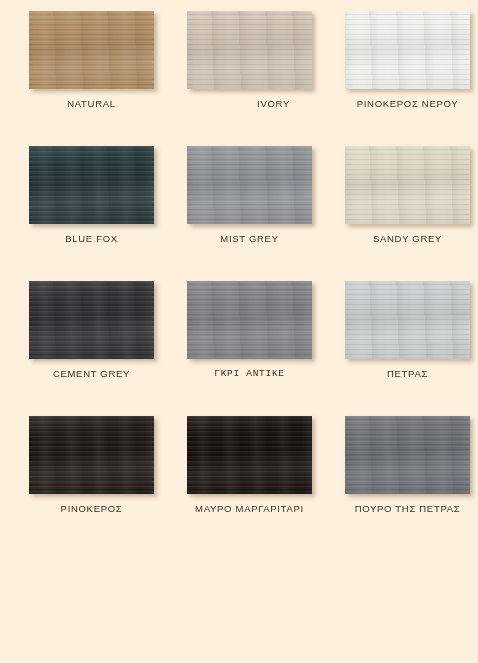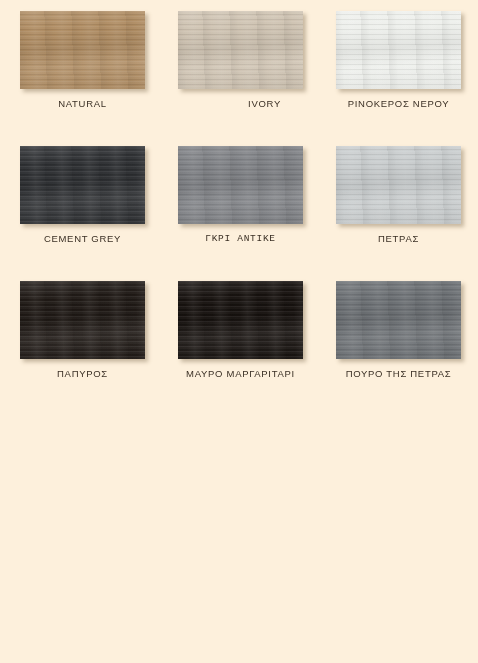--- a/index.html
+++ b/index.html
@@ -15,20 +15,21 @@
   }
 
   .palette {
     width: 478px;
     height: 663px;
     box-sizing: border-box;
     padding: 11px 0 0 0;
     display: flex;
     flex-direction: column;
     background: #fdf0dc;
+    align-items: flex-end;
   }
 
   .swatch-row {
     display: flex;
     justify-content: flex-start;
     height: 135px;
     flex: 0 0 135px;
   }
 
   .swatch-cell {
@@ -136,20 +137,40 @@
       <div class="chip-label" style="color: rgb(58, 47, 36); padding-left: 48px;">IVORY</div>
     </div>
     <div class="swatch-cell">
       <div class="chip-wrap">
         <div class="chip" style="background-color: rgb(238, 240, 236);"></div>
       </div>
       <div class="chip-label" style="color: rgb(58, 47, 36);">ΡΙΝΟΚΕΡΟΣ ΝΕΡΟΥ</div>
     </div>
   </div>
 
+  <div class="swatch-row">
+    <div class="swatch-cell">
+      <div class="chip-wrap">
+        <div class="chip" style="background-color: rgb(38, 56, 58);"></div>
+      </div>
+      <div class="chip-label" style="color: rgb(58, 47, 36);">BLUE FOX</div>
+    </div>
+    <div class="swatch-cell">
+      <div class="chip-wrap">
+        <div class="chip" style="background-color: rgb(142, 146, 150);"></div>
+      </div>
+      <div class="chip-label" style="color: rgb(58, 47, 36);">MIST GREY</div>
+    </div>
+    <div class="swatch-cell">
+      <div class="chip-wrap">
+        <div class="chip" style="background-color: rgb(222, 215, 196);"></div>
+      </div>
+      <div class="chip-label" style="color: rgb(58, 47, 36);">SANDY GREY</div>
+    </div>
+  </div>
 
   <div class="swatch-row">
     <div class="swatch-cell">
       <div class="chip-wrap">
         <div class="chip" style="background-color: rgb(46, 48, 51);"></div>
       </div>
       <div class="chip-label" style="color: rgb(58, 47, 36);">CEMENT GREY</div>
     </div>
     <div class="swatch-cell">
       <div class="chip-wrap">
@@ -164,21 +185,21 @@
       <div class="chip-label" style="color: rgb(58, 47, 36);">ΠΕΤΡΑΣ</div>
     </div>
   </div>
 
 
   <div class="swatch-row">
     <div class="swatch-cell">
       <div class="chip-wrap">
         <div class="chip" style="background-color: rgb(32, 26, 22);"></div>
       </div>
-      <div class="chip-label" style="color: rgb(58, 47, 36);">ΠΑΠΥΡΟΣ</div>
+      <div class="chip-label" style="color: rgb(58, 47, 36);">ΡΙΝΟΚΕΡΟΣ</div>
     </div>
     <div class="swatch-cell">
       <div class="chip-wrap">
         <div class="chip" style="background-color: rgb(23, 18, 15);"></div>
       </div>
       <div class="chip-label" style="color: rgb(58, 47, 36);">ΜΑΥΡΟ ΜΑΡΓΑΡΙΤΑΡΙ</div>
     </div>
     <div class="swatch-cell">
       <div class="chip-wrap">
         <div class="chip" style="background-color: rgb(108, 112, 116);"></div>

